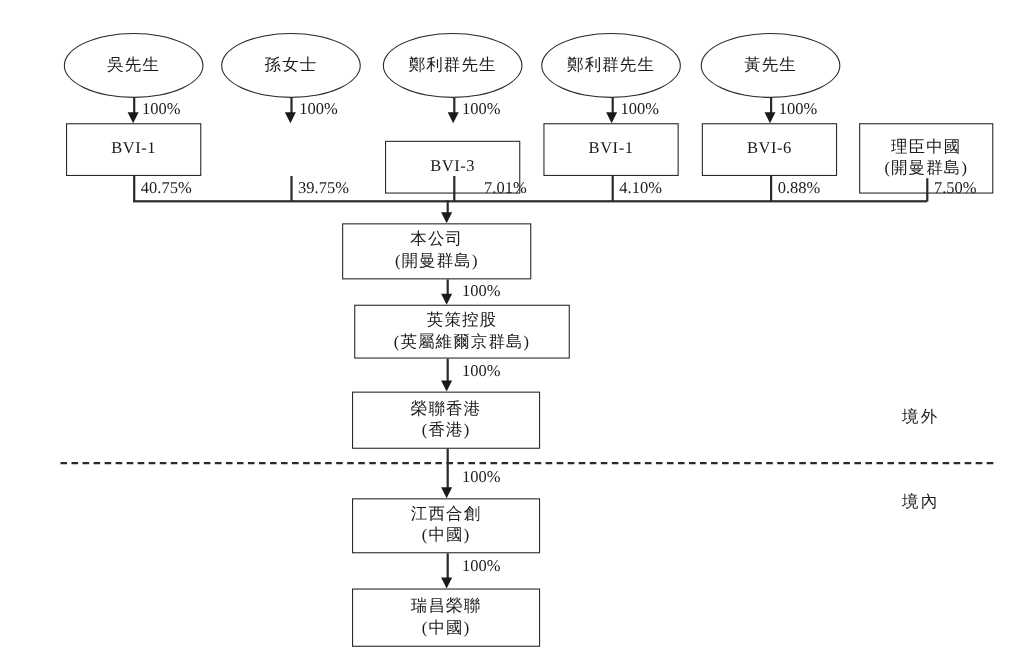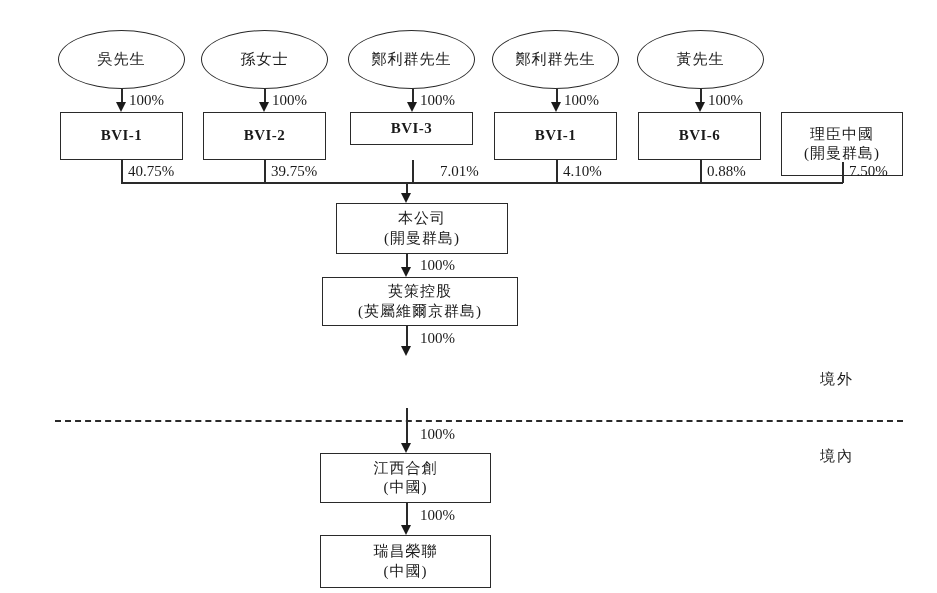--- a/index.html
+++ b/index.html
@@ -10,21 +10,21 @@
   .el{
     position:absolute;width:127px;height:59px;border:1.2px solid #2a2a2a;border-radius:50%;
     display:flex;align-items:center;justify-content:center;background:#fff;box-sizing:border-box;
     letter-spacing:1px;
   }
   .bx{
     position:absolute;border:1.6px solid #2a2a2a;background:#fff;box-sizing:border-box;
     display:flex;flex-direction:column;align-items:center;justify-content:center;
     text-align:center;line-height:1.3;letter-spacing:1px;
   }
-  .bvi-name{font-weight:bold;letter-spacing:.5px;}
+  .bvi-name{font-weight:normal;letter-spacing:.5px;}
   .vl{position:absolute;width:1.5px;background:#2a2a2a;}
   .ah{
     position:absolute;width:0;height:0;
     border-left:5.5px solid transparent;border-right:5.5px solid transparent;
     border-top:10px solid #1a1a1a;
   }
   .pc{position:absolute;white-space:nowrap;font-size:15px;}
   .bus{position:absolute;height:1.5px;background:#2a2a2a;}
   .dash{position:absolute;height:0;border-top:2px dashed #2a2a2a;}
   .reg{position:absolute;font-size:15px;letter-spacing:2px;font-family:Liberation Mono, monospace;}
@@ -66,24 +66,21 @@
   <div class="ah" style="left:551px;top:102px"></div>
   <div class="pc" style="left:564px;top:92px">100%</div>
 
   <div class="vl" style="left:700px;top:89px;height:15px"></div>
   <div class="ah" style="left:695px;top:102px"></div>
   <div class="pc" style="left:708px;top:92px">100%</div>
 
   <div class="bx" style="left:60px;top:112px;width:123px;height:48px">
       <span class="bvi-name">BVI-1</span>
     </div>
-  <div class="bx" style="left:203px;top:112px;width:123px;height:48px">
-      <span class="bvi-name">BVI-2</span>
-    </div>
-  <div class="bx" style="left:350px;top:112px;width:123px;height:33px">
+  <div class="bx" style="left:350px;top:128px;width:123px;height:48px">
       <span class="bvi-name">BVI-3</span>
     </div>
   <div class="bx" style="left:494px;top:112px;width:123px;height:48px">
       <span class="bvi-name">BVI-1</span>
     </div>
   <div class="bx" style="left:638px;top:112px;width:123px;height:48px">
       <span class="bvi-name">BVI-6</span>
     </div>
   <div class="bx" style="left:781px;top:112px;width:122px;height:64px">
     <div>理臣中國</div>
@@ -105,27 +102,31 @@
   <div class="vl" style="left:700px;top:160px;height:23px"></div>
   <div class="pc" style="left:707px;top:163px">0.88%</div>
 
   <div class="vl" style="left:842px;top:162px;height:21px"></div>
   <div class="pc" style="left:849px;top:163px">7.50%</div>
 
   <div class="bus" style="left:121px;top:182px;width:722px"></div>
   <div class="vl" style="left:406px;top:182px;height:13px"></div>
   <div class="ah" style="left:401px;top:193px"></div>
 
-  <div class="bx" style="left:336px;top:203px;width:172px;height:51px">
+  <div class="bx" style="left:311px;top:203px;width:172px;height:51px">
     <div>本公司</div>
     <div>(開曼群島)</div>
   </div>
   <div class="bx" style="left:322px;top:277px;width:196px;height:49px">
     <div>英策控股</div>
     <div>(英屬維爾京群島)</div>
+  </div>
+  <div class="bx" style="left:320px;top:356px;width:171px;height:52px">
+    <div>榮聯香港</div>
+    <div>(香港)</div>
   </div>
   <div class="bx" style="left:320px;top:453px;width:171px;height:50px">
     <div>江西合創</div>
     <div>(中國)</div>
   </div>
   <div class="bx" style="left:320px;top:535px;width:171px;height:53px">
     <div>瑞昌榮聯</div>
     <div>(中國)</div>
   </div>
 

